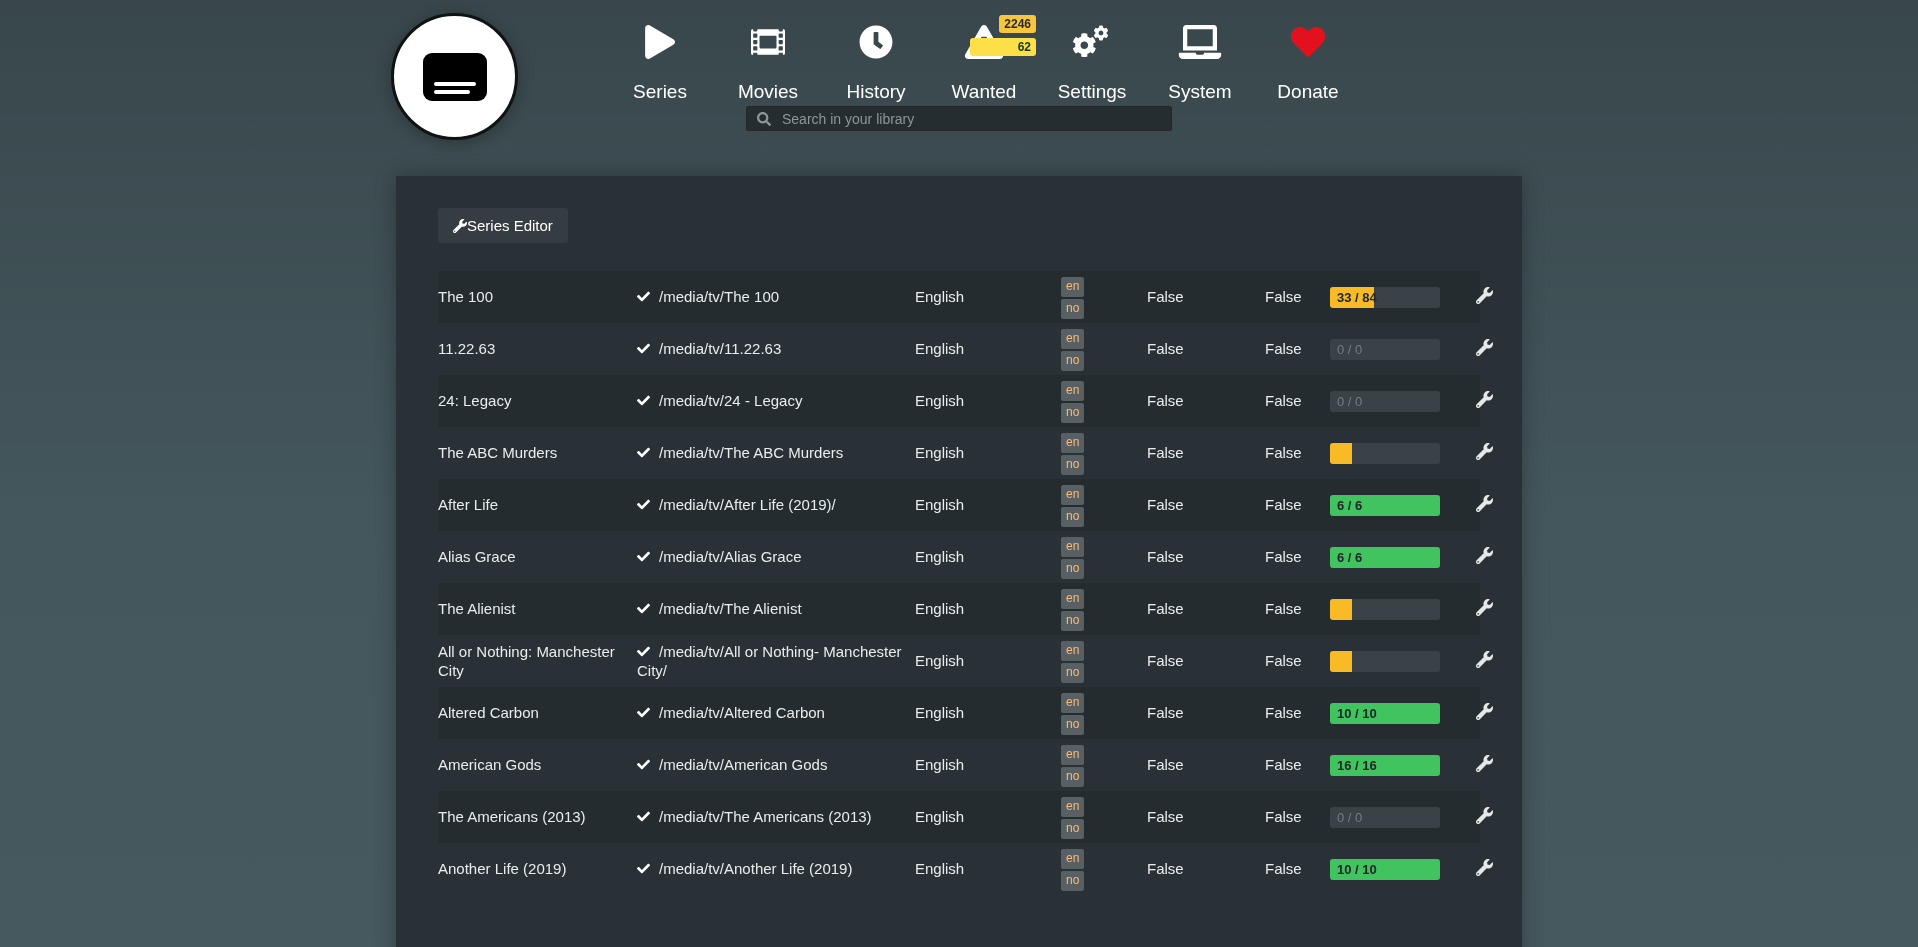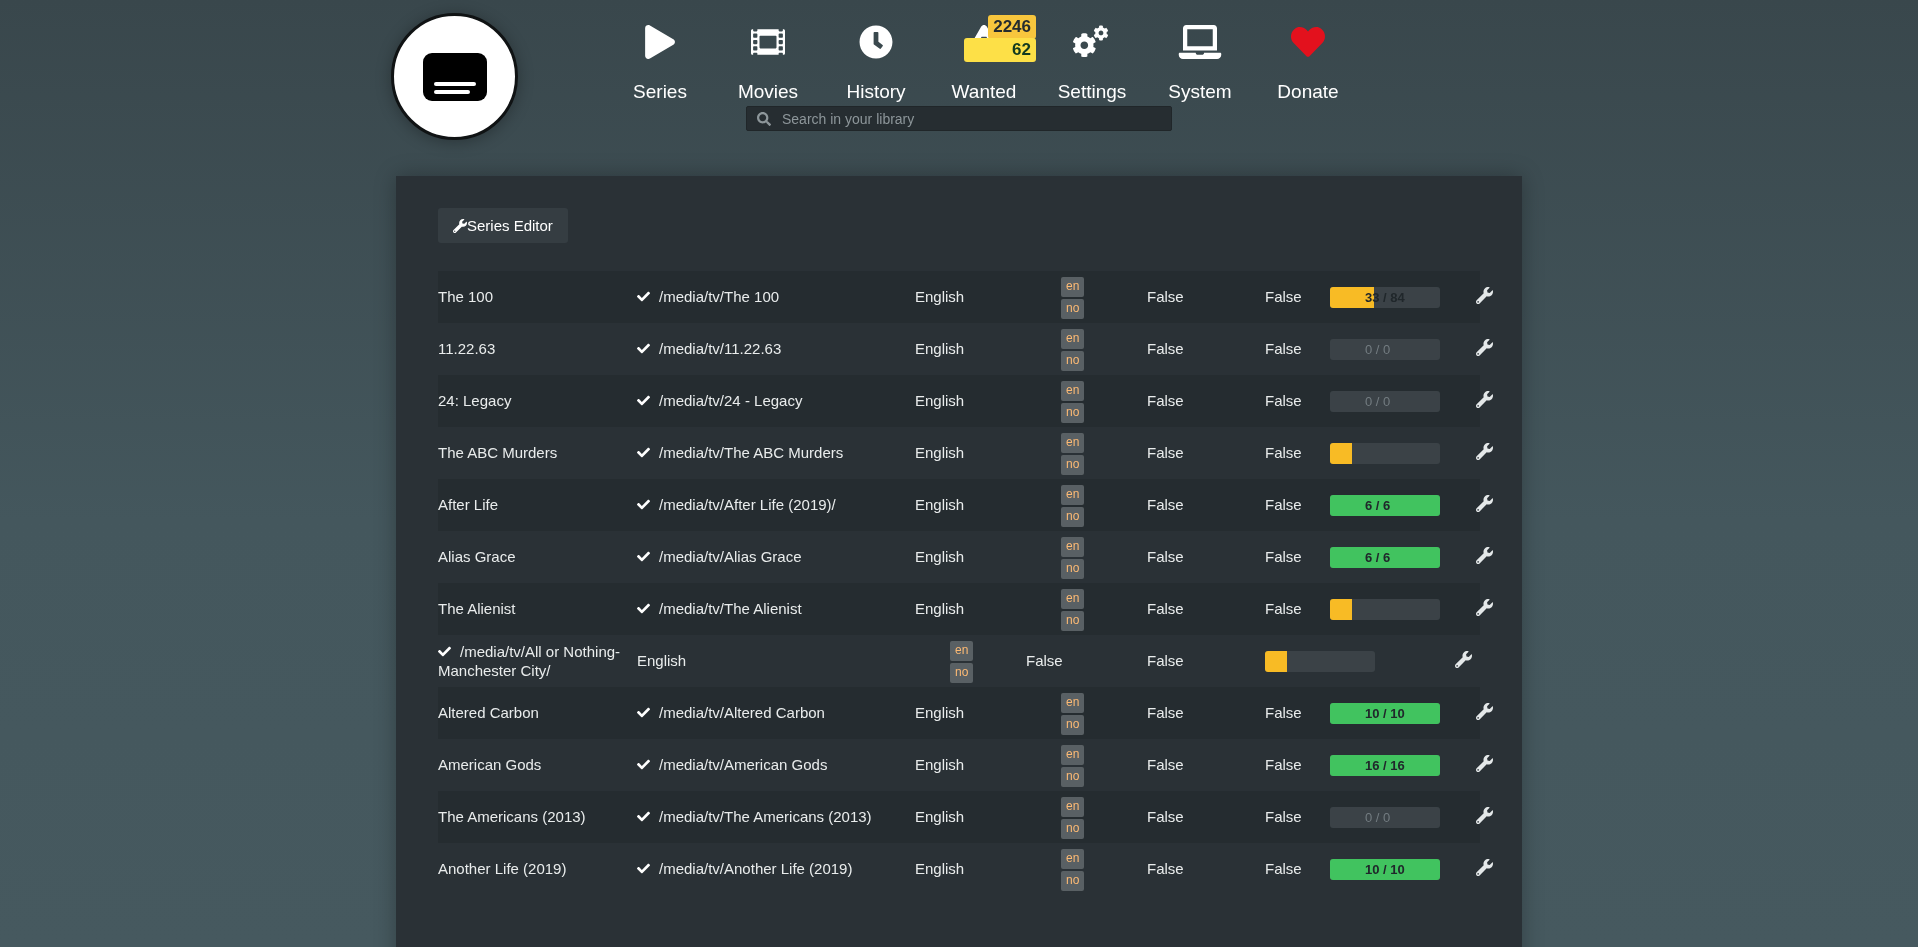--- a/index.html
+++ b/index.html
@@ -15,21 +15,21 @@
     justify-content:center;box-shadow:0 2px 16px rgba(0,0,0,.3);cursor:pointer;}
   .logo-card{width:64px;height:48px;background:#000;border-radius:9px;position:relative;}
   .logo-card::before{content:"";position:absolute;left:11px;right:11px;bottom:15px;height:4px;background:#fff;border-radius:2px;}
   .logo-card::after{content:"";position:absolute;left:11px;right:17px;bottom:7px;height:4px;background:#fff;border-radius:2px;}
 
   .nav{position:absolute;left:606px;top:22px;display:flex;}
   .nav-item{width:108px;display:flex;flex-direction:column;align-items:center;position:relative;color:#fff;cursor:pointer;}
   .nav-icon{height:40px;display:flex;align-items:center;justify-content:center;}
   .nav-icon svg{height:34px;width:44px;}
   .nav-label{font-size:19px;margin-top:19px;}
-  .nav-badge{position:absolute;font-size:17px;font-weight:bold;padding:2px 5px;border-radius:3px;line-height:1.2;}
+  .nav-badge{position:absolute;font-size:12px;font-weight:bold;padding:2px 5px;border-radius:3px;line-height:1.2;}
   .badge-yellow{top:-7px;right:2px;background:#f8c63d;color:#252b2f;}
   .badge-green{top:16px;right:2px;background:#fde047;color:#12391f;padding-left:48px;}
 
   .searchbar{position:absolute;left:746px;top:106px;width:426px;height:25px;background:#262d31;
     border:1px solid #202629;border-radius:2px;display:flex;align-items:center;padding:0 10px;box-sizing:border-box;}
   .searchbar svg{width:14px;height:14px;fill:#8d969a;margin-right:9px;flex:none;}
   .searchbar input{flex:1;background:transparent;border:none;outline:none;color:#d4d8da;font-size:14px;font-family:inherit;}
   .searchbar input::placeholder{color:#8d969a;}
 
   
@@ -47,21 +47,21 @@
   .cell{padding-right:12px;line-height:1.3;}
   .c-path .check{display:inline-block;margin-right:9px;}
   .c-path .check svg{width:13px;height:13px;fill:#fff;vertical-align:-1px;}
   .lang-badge{display:inline-block;background:#596064;color:#fdba74;font-size:12px;padding:2px 5px;
     border-radius:2px;margin-right:11px;min-width:13px;text-align:center;margin-left:35px;}
   .progress{position:relative;width:110px;height:21px;background:#3b4247;border-radius:3px;overflow:hidden;}
   .fill{position:absolute;left:0;top:0;bottom:0;}
   .progress.full .fill{background:#41c35f;}
   .progress.partial .fill{background:#f8bb25;}
   .progress.empty .fill{background:transparent;}
-  .plabel{position:absolute;left:7px;top:0;line-height:21px;font-size:13px;font-weight:bold;color:#20272b;white-space:nowrap;margin-left:28px;}
+  .plabel{position:absolute;left:7px;top:0;line-height:21px;font-size:13px;font-weight:bold;color:#20272b;white-space:nowrap;}
   .progress.empty .plabel{color:#737c81;font-weight:normal;}
   .c-actions{justify-self:end;padding-right:0;}
   .wrench-btn{background:none;border:none;cursor:pointer;padding:2px;}
   .wrench-btn svg{width:17px;height:17px;fill:#e4e8e9;display:block;}
 </style>
 </head>
 <body>
 
 <div class="header">
   <div class="logo">
@@ -320,20 +320,21 @@
         <span class="plabel"></span>
       </div>
     </div>
     <div class="cell c-actions">
       <button class="wrench-btn"><svg viewBox="0 0 512 512">
                 <path d="M507.73 109.1c-2.24-9.03-13.54-12.09-20.12-5.51l-74.36 74.36-67.88-11.31-11.31-67.88 74.36-74.36c6.62-6.62 3.43-17.9-5.66-20.16-47.38-11.74-99.55.91-136.58 37.93-39.64 39.64-50.55 97.1-34.05 147.2L18.74 402.76c-24.99 24.99-24.99 65.51 0 90.5 24.99 24.99 65.51 24.99 90.5 0l213.21-213.21c50.12 16.71 107.47 5.68 147.37-34.22 37.07-37.07 49.7-89.32 37.91-136.73zM64 472c-13.25 0-24-10.75-24-24 0-13.26 10.75-24 24-24s24 10.74 24 24c0 13.25-10.75 24-24 24z"></path>
               </svg></button>
     </div>
   </div>
         <div class="trow">
+    <div class="cell c-name"><span>All or Nothing: Manchester City</span></div>
     <div class="cell c-path">
       <span class="check"><svg viewBox="0 0 512 512">
                 <path d="M173.898 439.404l-166.4-166.4c-9.997-9.997-9.997-26.206 0-36.204l36.203-36.204c9.997-9.998 26.207-9.998 36.204 0L192 312.69 432.095 72.596c9.997-9.997 26.207-9.997 36.204 0l36.203 36.204c9.997 9.997 9.997 26.206 0 36.204l-294.4 294.401c-9.998 9.997-26.207 9.997-36.204-.001z"></path>
               </svg></span><span>/media/tv/All or Nothing- Manchester City/</span>
     </div>
     <div class="cell c-audio"><span>English</span></div>
     <div class="cell c-langs">
       <span class="lang-badge">en</span><span class="lang-badge">no</span>
     </div>
     <div class="cell c-hi"><span>False</span></div>

